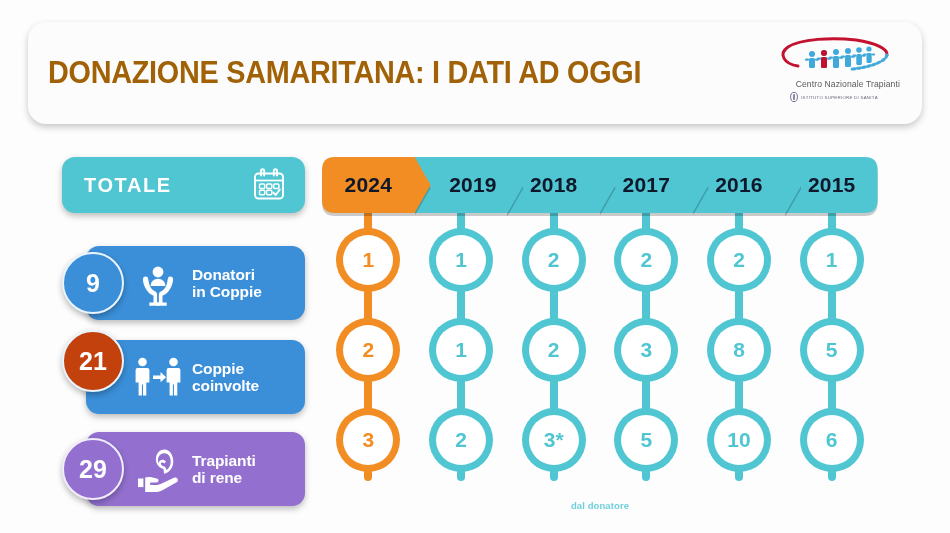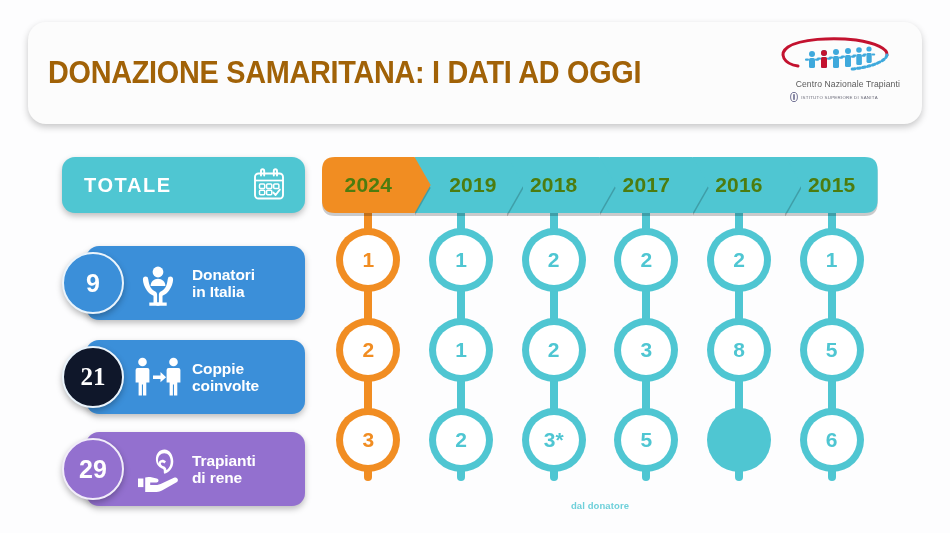--- a/index.html
+++ b/index.html
@@ -106,41 +106,41 @@
     width: 62px; height: 62px;
     border-radius: 50%;
     display: flex; align-items: center; justify-content: center;
     color: #ffffff;
     font-size: 25px;
     font-weight: bold;
     box-shadow: 0 3px 6px rgba(0,0,0,0.28);
     z-index: 3;
   }
   #badge-donatori  { top: 252px; background: #3B8FD9; border: 2.5px solid #eaf4fc; }
-  #badge-coppie    { top: 346px; background: #0f172a; border: 2.5px solid #eaf4fc; font-family: Liberation Serif, serif; }
+  #badge-coppie    { top: 330px; background: #c2410c; border: 2.5px solid #eaf4fc; }
   #badge-trapianti { top: 438px; background: #9370CF; border: 2.5px solid #f2edfa; }
 
   .stat-icon { width: 52px; height: 48px; flex: 0 0 52px; }
   .stat-text {
     color: #ffffff;
     font-size: 15.5px;
     font-weight: bold;
     line-height: 1.12;
     letter-spacing: -0.1px;
   }
 
   
   #ribbon { position: absolute; left: 322px; top: 157px; width: 556px; height: 56px; }
   .year-cell {
     position: absolute; top: 0; height: 56px;
     display: flex; align-items: center; justify-content: center;
   }
   .year-label {
     position: relative; z-index: 2;
-    color: #4d7c0f; font-size: 21px; font-weight: bold;
+    color: #0f172a; font-size: 21px; font-weight: bold;
     letter-spacing: 0.2px; font-stretch: condensed;
   }
   .year-shape { position: absolute; inset: 0; z-index: 1; }
 
   
   #timeline { position: absolute; left: 322px; top: 213px; width: 556px; height: 282px; }
   .col-line {
     position: absolute; width: 8px; top: 0; height: 268px;
     border-radius: 0 0 4px 4px;
   }
@@ -248,21 +248,21 @@
 
 <div id="card-donatori" class="left-card stat-card">
   <svg class="stat-icon" viewBox="0 0 52 48">
     <circle cx="26" cy="13" r="5.4" fill="#ffffff"></circle>
     <path d="M18.6 27 c0-4.3 3.3-7.2 7.4-7.2 s7.4 2.9 7.4 7.2 z" fill="#ffffff"></path>
     <path d="M15.5 18 c-2.4-1.3-4.6-.3-4.6 2.3 0 3.4 1.6 8 4 11.3 1.8 2.4 4 4.3 6.6 5.2 v6.6 h-4.2 v3.4 h10.2 v-3.4 h-2.4 v-7.9 c0-1.6-.9-2.6-2.3-3.3 -2.3-1.1-4-3-5-5.5 -.6-1.5-1-3-1.2-4.4 -.2-1.6-.5-3.1-1.1-4.3 z" fill="#ffffff"></path>
     <path d="M36.5 18 c2.4-1.3 4.6-.3 4.6 2.3 0 3.4-1.6 8-4 11.3 -1.8 2.4-4 4.3-6.6 5.2 v6.6 h4.2 v3.4 H24.5 v-3.4 h2.4 v-7.9 c0-1.6.9-2.6 2.3-3.3 2.3-1.1 4-3 5-5.5 .6-1.5 1-3 1.2-4.4 .2-1.6.5-3.1 1.1-4.3 z" fill="#ffffff"></path>
   </svg>
   <div class="stat-text">
     <div>Donatori</div>
-    <div>in Italia</div>
+    <div>in Coppie</div>
   </div>
 </div>
 <div id="badge-donatori" class="stat-badge">9</div>
 
 <div id="card-coppie" class="left-card stat-card">
   <svg class="stat-icon" viewBox="0 0 52 48">
     <g fill="#ffffff">
       <circle cx="10.5" cy="9" r="4.3"></circle>
       <path d="M5.6 15 h9.8 a2 2 0 0 1 2 2 v12.4 h-3.1 v13.2 h-3.3 V31.4 h-1.1 v11.2 H6.6 V29.4 H3.6 V17 a2 2 0 0 1 2-2 z"></path>
       <circle cx="41.5" cy="9" r="4.3"></circle>
@@ -367,20 +367,21 @@
     <div style="position: absolute; left: 292.333px; top: 105px; width: 64px; height: 64px; border-radius: 50%; background: rgb(79, 198, 210); z-index: 1;"></div>
     <div class="node" style="left: 299.333px; top: 112px; color: rgb(79, 198, 210);">3</div>
     <div style="position: absolute; left: 292.333px; top: 195px; width: 64px; height: 64px; border-radius: 50%; background: rgb(79, 198, 210); z-index: 1;"></div>
     <div class="node" style="left: 299.333px; top: 202px; color: rgb(79, 198, 210);">5</div>
     <div class="col-line" style="left: 413px; background: rgb(79, 198, 210);"></div>
     <div style="position: absolute; left: 385px; top: 15px; width: 64px; height: 64px; border-radius: 50%; background: rgb(79, 198, 210); z-index: 1;"></div>
     <div class="node" style="left: 392px; top: 22px; color: rgb(79, 198, 210);">2</div>
     <div style="position: absolute; left: 385px; top: 105px; width: 64px; height: 64px; border-radius: 50%; background: rgb(79, 198, 210); z-index: 1;"></div>
     <div class="node" style="left: 392px; top: 112px; color: rgb(79, 198, 210);">8</div>
     <div style="position: absolute; left: 385px; top: 195px; width: 64px; height: 64px; border-radius: 50%; background: rgb(79, 198, 210); z-index: 1;"></div>
+    <div class="node" style="left: 392px; top: 202px; color: rgb(79, 198, 210);">10</div>
     <div class="col-line" style="left: 505.667px; background: rgb(79, 198, 210);"></div>
     <div style="position: absolute; left: 477.667px; top: 15px; width: 64px; height: 64px; border-radius: 50%; background: rgb(79, 198, 210); z-index: 1;"></div>
     <div class="node" style="left: 484.667px; top: 22px; color: rgb(79, 198, 210);">1</div>
     <div style="position: absolute; left: 477.667px; top: 105px; width: 64px; height: 64px; border-radius: 50%; background: rgb(79, 198, 210); z-index: 1;"></div>
     <div class="node" style="left: 484.667px; top: 112px; color: rgb(79, 198, 210);">5</div>
     <div style="position: absolute; left: 477.667px; top: 195px; width: 64px; height: 64px; border-radius: 50%; background: rgb(79, 198, 210); z-index: 1;"></div>
     <div class="node" style="left: 484.667px; top: 202px; color: rgb(79, 198, 210);">6</div>
   </div>
 
 <div id="footnote">

